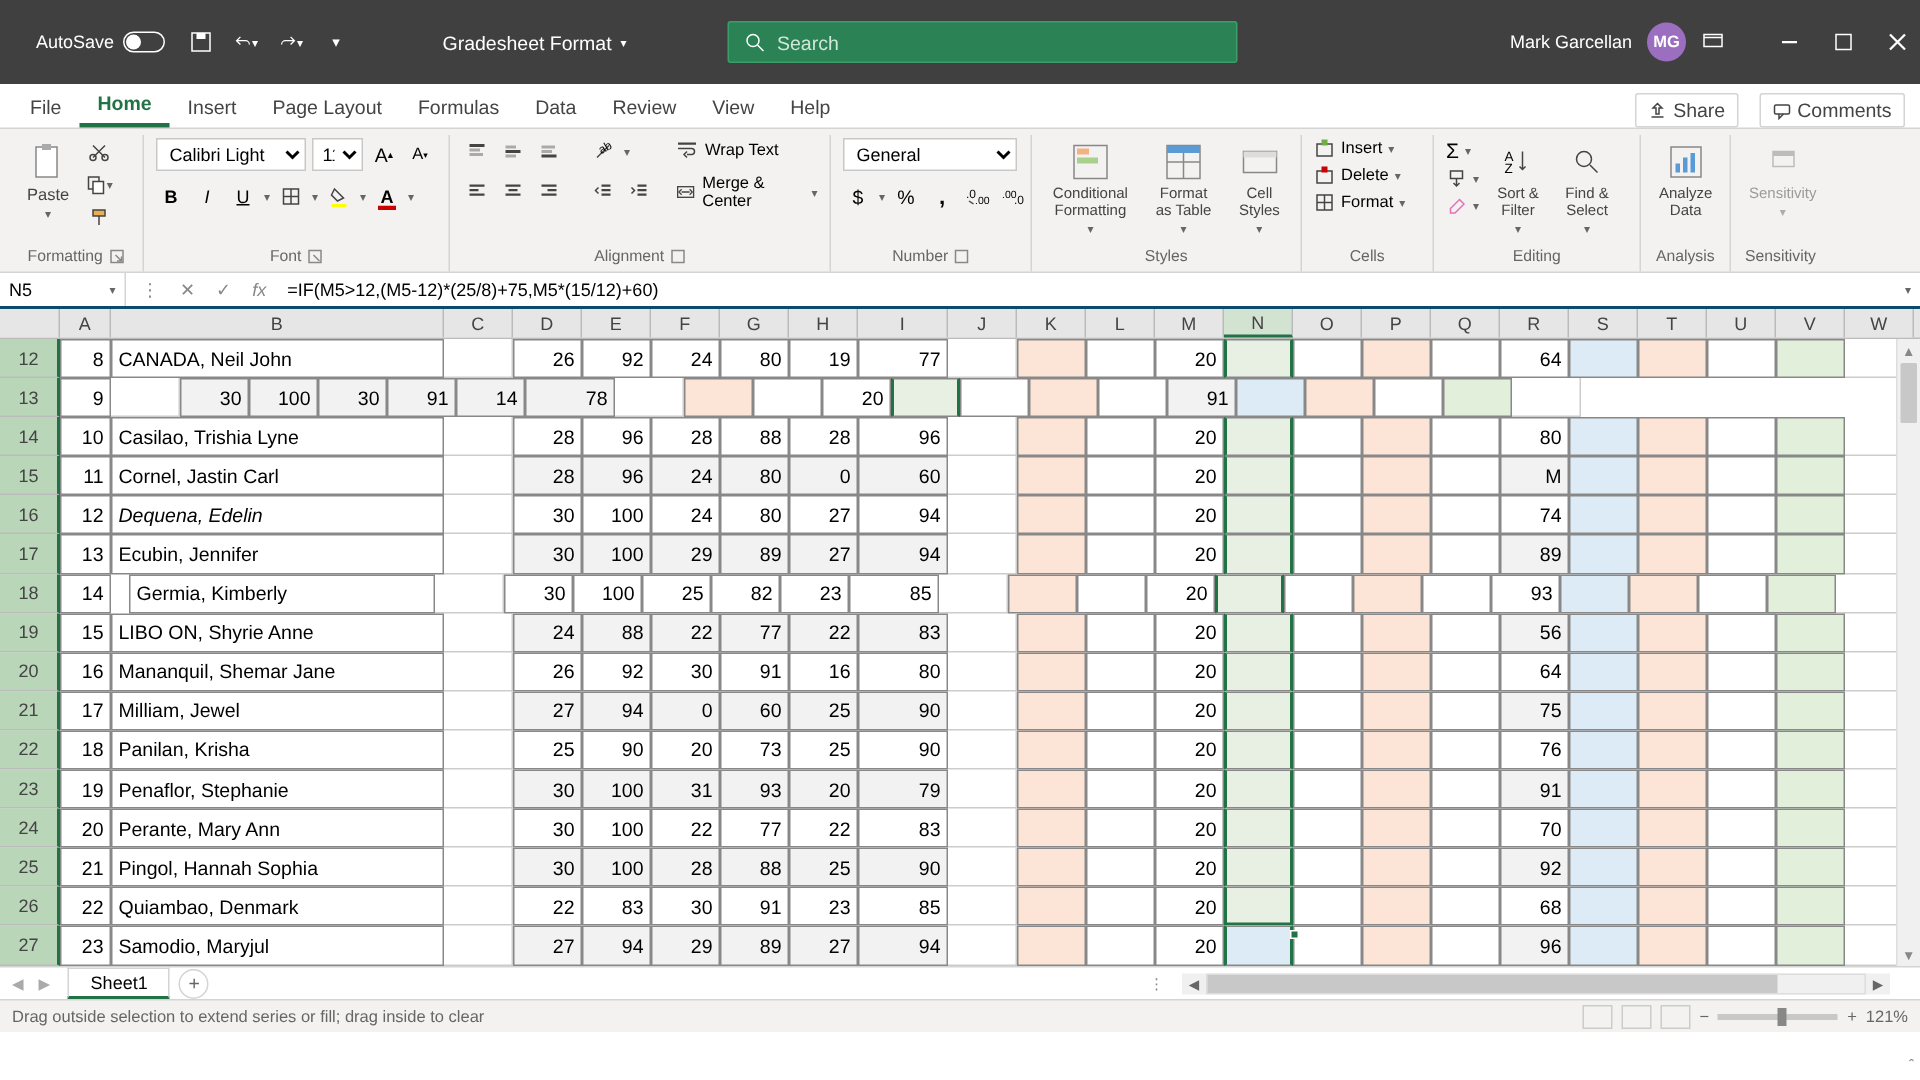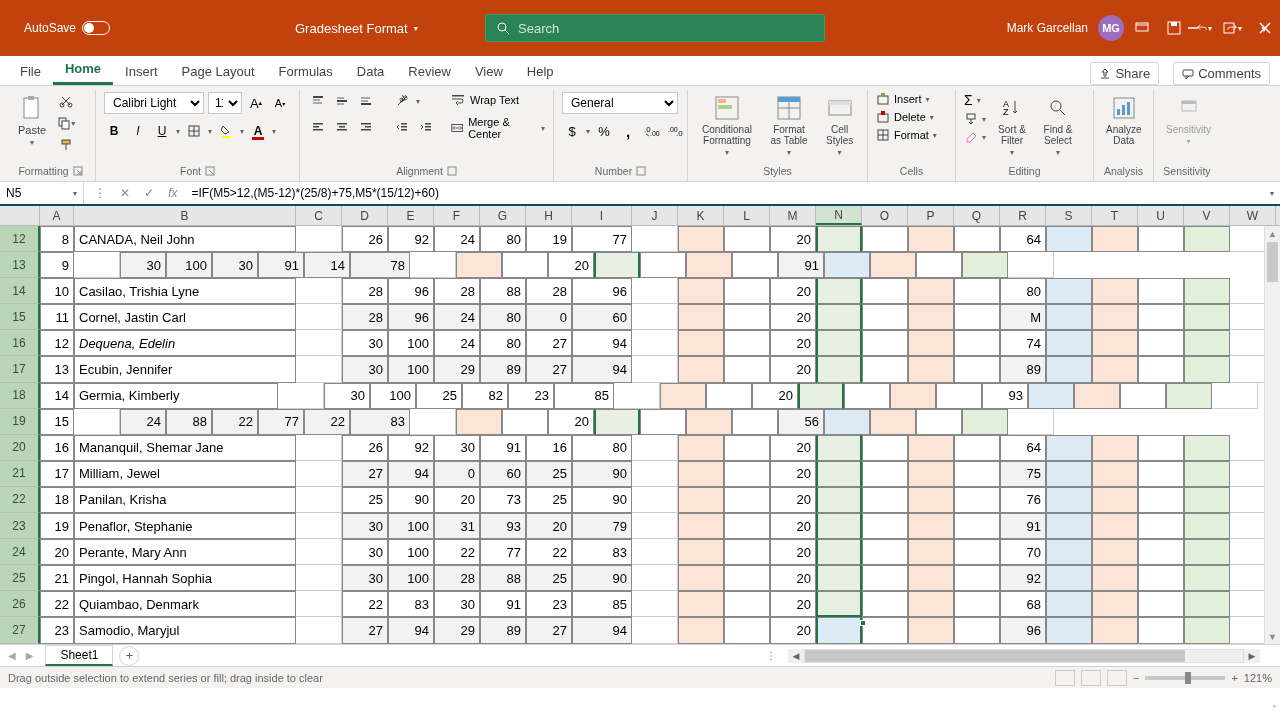--- a/index.html
+++ b/index.html
@@ -1,19 +1,19 @@
 <!DOCTYPE html>
 <html><head>
 <meta charset="utf-8">
 <style>
 * { margin: 0; padding: 0; box-sizing: border-box; font-family: "Segoe UI", sans-serif; }
 body { width: 1280px; height: 720px; overflow: hidden; background: #fff; font-size: 12px; }
 
 
-.title-bar { height: 56px; background: #c2410c; display: flex; align-items: center; color: #fff; padding: 0 8px; position: relative; justify-content: space-between; }
+.title-bar { height: 56px; background: #404040; display: flex; align-items: center; color: #fff; padding: 0 8px; position: relative; }
 .autosave { display: flex; align-items: center; gap: 6px; font-size: 12px; margin-left: 16px; }
 .toggle { width: 28px; height: 14px; border: 1px solid #fff; border-radius: 8px; position: relative; }
 .toggle::after { content: ""; width: 10px; height: 10px; background: #fff; border-radius: 50%; position: absolute; left: 1px; top: 1px; }
 .qat { display: flex; gap: 14px; margin-left: 16px; align-items: center; }
 .qat-icon { width: 16px; height: 16px; display: flex; align-items: center; justify-content: center; }
 .doc-title-wrap { position: absolute; left: 295px; display: flex; align-items: center; gap: 6px; font-size: 13px; }
 .search-wrap { position: absolute; left: 485px; width: 340px; height: 28px; background: #2b8254; border: 1px solid #3a9e68; border-radius: 2px; display: flex; align-items: center; padding: 0 10px; gap: 8px; }
 .search-wrap input { background: transparent; border: none; outline: none; color: #fff; font-size: 13px; flex: 1; }
 .search-wrap input::placeholder { color: #d0e8da; }
 .user-area { position: absolute; right: 130px; display: flex; align-items: center; gap: 10px; font-size: 12px; }
@@ -762,21 +762,21 @@
         <div class="cell num bordered fill-gray" style="width: 46px;">89</div>
         <div class="cell num bordered fill-blue" style="width: 46px;"></div>
         <div class="cell num bordered fill-peach" style="width: 46px;"></div>
         <div class="cell num bordered" style="width: 46px;"></div>
         <div class="cell num bordered fill-green" style="width: 46px;"></div>
         <div class="cell num" style="width: 46px;"></div>
       </div>
       <div class="row">
         <div class="row-header selected">18</div>
         <div class="cell num bordered" style="width: 34px;">14</div>
-        <div class="cell bordered" style="width: 204px; justify-content: flex-start;">Germia, Kimberly</div>
+        <div class="cell bordered" style="width: 204px; justify-content: flex-start; margin-left: 12px;">Germia, Kimberly</div>
         <div class="cell num" style="width: 46px;"></div>
         <div class="cell num bordered" style="width: 46px;">30</div>
         <div class="cell num bordered" style="width: 46px;">100</div>
         <div class="cell num bordered" style="width: 46px;">25</div>
         <div class="cell num bordered" style="width: 46px;">82</div>
         <div class="cell num bordered" style="width: 46px;">23</div>
         <div class="cell num bordered" style="width: 60px;">85</div>
         <div class="cell num" style="width: 46px;"></div>
         <div class="cell num bordered fill-peach" style="width: 46px;"></div>
         <div class="cell num bordered" style="width: 46px;"></div>
@@ -788,20 +788,21 @@
         <div class="cell num bordered" style="width: 46px;">93</div>
         <div class="cell num bordered fill-blue" style="width: 46px;"></div>
         <div class="cell num bordered fill-peach" style="width: 46px;"></div>
         <div class="cell num bordered" style="width: 46px;"></div>
         <div class="cell num bordered fill-green" style="width: 46px;"></div>
         <div class="cell num" style="width: 46px;"></div>
       </div>
       <div class="row">
         <div class="row-header selected">19</div>
         <div class="cell num bordered" style="width: 34px;">15</div>
+        <div class="cell bordered" style="width: 222px; justify-content: flex-start;">LIBO ON, Shyrie Anne</div>
         <div class="cell num" style="width: 46px;"></div>
         <div class="cell num bordered fill-gray" style="width: 46px;">24</div>
         <div class="cell num bordered fill-gray" style="width: 46px;">88</div>
         <div class="cell num bordered fill-gray" style="width: 46px;">22</div>
         <div class="cell num bordered fill-gray" style="width: 46px;">77</div>
         <div class="cell num bordered fill-gray" style="width: 46px;">22</div>
         <div class="cell num bordered fill-gray" style="width: 60px;">83</div>
         <div class="cell num" style="width: 46px;"></div>
         <div class="cell num bordered fill-peach" style="width: 46px;"></div>
         <div class="cell num bordered" style="width: 46px;"></div>

